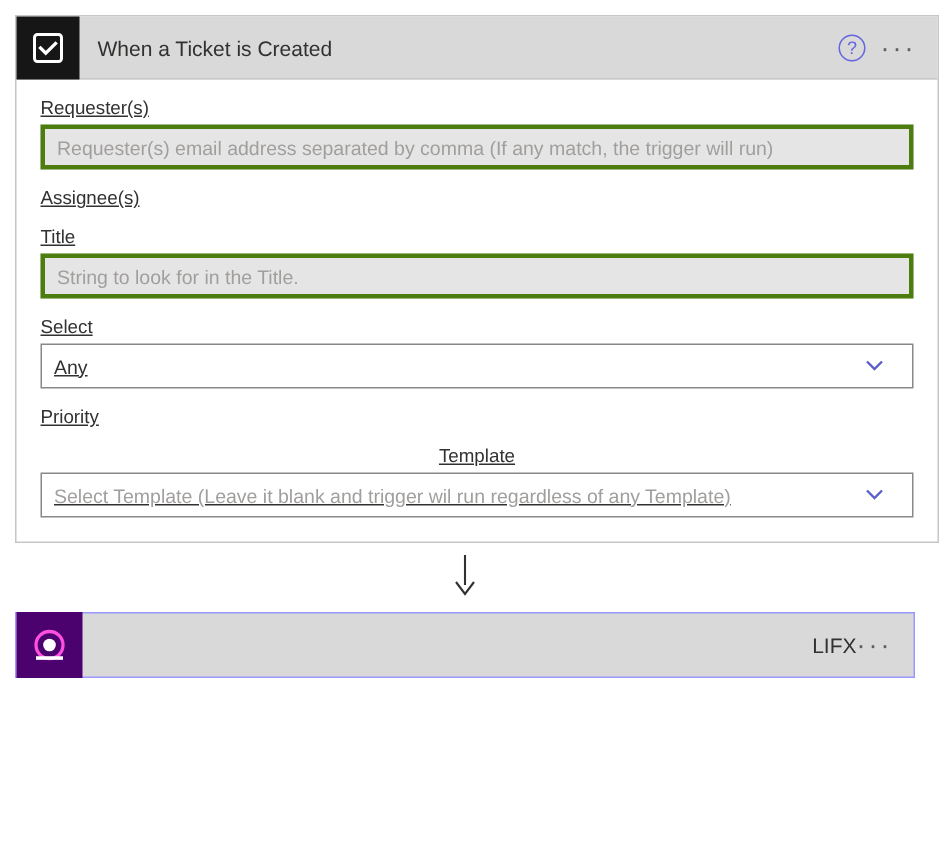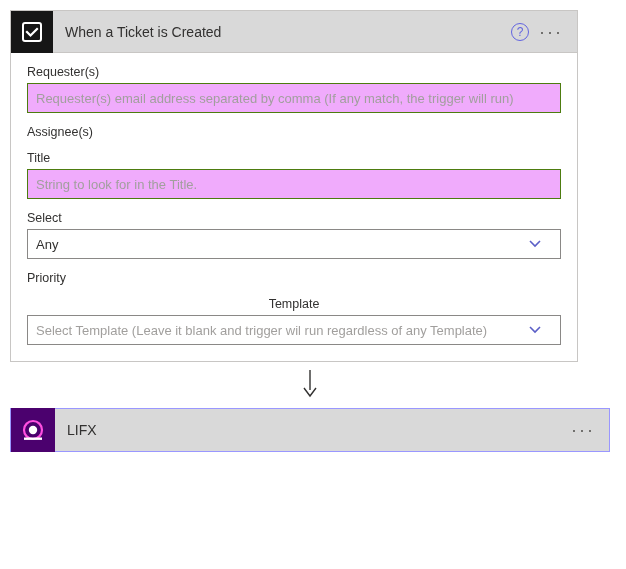--- a/index.html
+++ b/index.html
@@ -6,21 +6,21 @@
   body {
     font-family: "Segoe UI", Arial, sans-serif;
     background: #ffffff;
     padding: 10px;
     font-size: 13px;
     color: #323130;
   }
   .card {
     border: 1px solid #c8c6c4;
     background: #fff;
-    width: 568px;
+    width: 616px;
   }
   .card-header {
     display: flex;
     align-items: center;
     background: #d9d9d9;
     border-bottom: 1px solid #c8c6c4;
     height: 42px;
   }
   .card-header .icon-box {
     width: 42px;
@@ -56,37 +56,37 @@
   .dots {
     color: #605e5c;
     font-size: 18px;
     letter-spacing: 2px;
     cursor: pointer;
     line-height: 1;
   }
   .card-body {
     padding: 12px 16px 16px 16px;
   }
-  .field { margin-bottom: 12px; }
+  .field { margin-bottom: 12px; text-decoration: underline; }
   .field:last-child { margin-bottom: 0; text-align: center; }
   .field-label {
     font-size: 12.5px;
     color: #323130;
     margin-bottom: 4px;
     display: block;
   }
   .text-input {
     width: 100%;
     height: 30px;
-    border: 1px solid #4d7c0f;
+    border: 3px solid #4d7c0f;
     padding: 0 8px;
     font-family: inherit;
     font-size: 13px;
     color: #323130;
-    background: #f0abfc;
+    background: #e5e5e5;
   }
   .text-input::placeholder { color: #a19f9d; }
   .select-box {
     width: 100%;
     height: 30px;
     border: 1px solid #8a8886;
     background: #fff;
     display: flex;
     align-items: center;
     justify-content: space-between;
@@ -117,20 +117,21 @@
     width: 44px; height: 44px;
     display: flex; align-items: center; justify-content: center;
     background: #4b016e;
     flex-shrink: 0;
   }
   .collapsed-card .title {
     flex: 1;
     padding-left: 12px;
     font-size: 14px;
     color: #323130;
+    text-align: right;
   }
   .collapsed-card .actions {
     padding-right: 14px;
   }
 </style>
 </head>
 <body>
 
 <div class="card">
   <div class="card-header">

